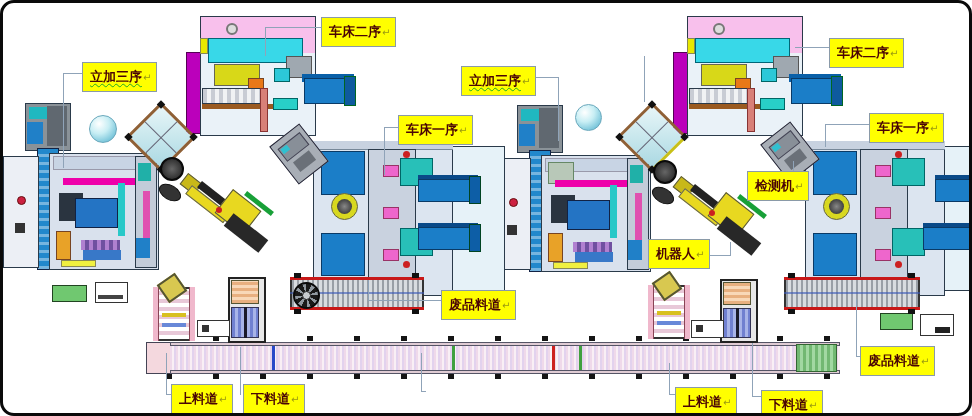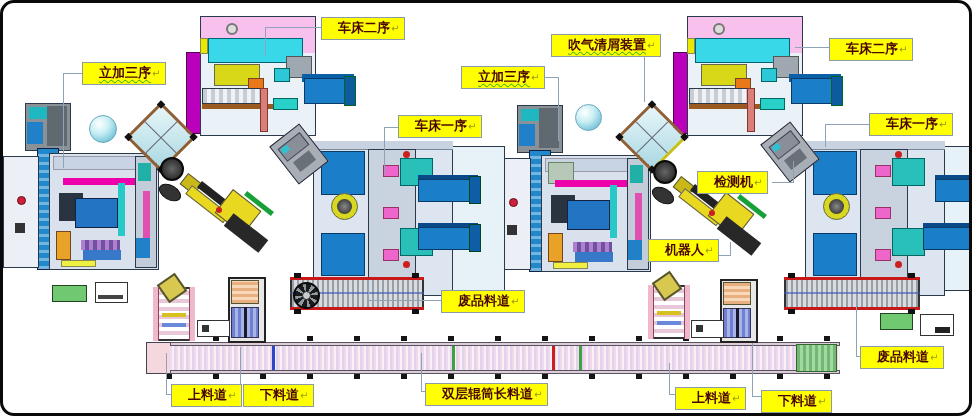--- a/index.html
+++ b/index.html
@@ -1,21 +1,21 @@
 <!DOCTYPE html>
 <html><head>
 <meta charset="utf-8">
 <style>
   html,body{margin:0;padding:0;background:#fff;font-family:"DejaVu Sans",sans-serif;}
   .canvas{position:relative;width:972px;height:416px;box-sizing:border-box;border:3px solid #0a0a0a;border-radius:14px;background:#fff;overflow:hidden;}
   .r{position:absolute;box-sizing:border-box;}
   .bd{border:1px solid #2a3a4a;}
   .m{position:absolute;z-index:1;}
   .lead{position:absolute;background:#8fa3b8;z-index:6;}
-  .tag{position:absolute;background:#ffff00;border:1px solid #8a9aa8;color:#4a0505;font-weight:bold;font-size:13px;line-height:16px;padding:2px 5px 2px 16px;white-space:nowrap;z-index:10;}
+  .tag{position:absolute;background:#ffff00;border:1px solid #8a9aa8;color:#4a0505;font-weight:bold;font-size:13px;line-height:23px;padding:2px 5px 2px 7px;white-space:nowrap;z-index:10;}
   .tag .ret{color:#9a9a10;font-size:10px;font-weight:normal;margin-left:1px;}
   .tag.wavy .txt{text-decoration:underline;text-decoration-style:wavy;text-decoration-color:#22aa22;text-decoration-thickness:1px;text-underline-offset:2px;}
   .circ{border-radius:50%;}
   .rollgray{background:repeating-linear-gradient(90deg,#999fa6 0 2px,#d8dce0 2px 5px);}
   .rollpink{background:repeating-linear-gradient(90deg,#efd9ea 0 2px,#f9eff5 2px 4px,#e2d2ee 4px 6px);}
   .rollorange{background:repeating-linear-gradient(0deg,#e8b080 0 3px,#f8d8b8 3px 6px);}
   .rollindigo{background:repeating-linear-gradient(90deg,#7080d0 0 3px,#a8b4e8 3px 6px);}
   .rollgreen{background:repeating-linear-gradient(90deg,#72b872 0 3px,#a2d8a2 3px 6px);}
   .hatch{background:repeating-linear-gradient(90deg,#b080d0 0 4px,#7050a0 4px 8px);}
   .slats{background:repeating-linear-gradient(0deg,#fff 0 4px,#e8c8d8 4px 8px);}
@@ -335,28 +335,26 @@
   <div class="lead" style="left:237px;top:344px;width:1px;height:48px;"></div>
   <div class="lead" style="left:418px;top:350px;width:1px;height:38px;"></div>
   <div class="lead" style="left:418px;top:388px;width:5px;height:1px;"></div>
   <div class="lead" style="left:666px;top:360px;width:1px;height:32px;"></div>
   <div class="lead" style="left:666px;top:391px;width:7px;height:1px;"></div>
   <div class="lead" style="left:749px;top:340px;width:1px;height:54px;"></div>
   <div class="lead" style="left:749px;top:393px;width:9px;height:1px;"></div>
 
   <div class="tag" style="left:318px;top:14px;"><span class="txt">车床二序</span><span class="ret">↵</span></div>
   <div class="tag wavy" style="left:79px;top:59px;"><span class="txt">立加三序</span><span class="ret">↵</span></div>
-  <div class="tag wavy" style="left:548px;top:31px;"><span class="txt">吹气清屑装置</span><span class="ret">↵</span></div>
   <div class="tag" style="left:826px;top:35px;"><span class="txt">车床二序</span><span class="ret">↵</span></div>
   <div class="tag wavy" style="left:458px;top:63px;"><span class="txt">立加三序</span><span class="ret">↵</span></div>
   <div class="tag" style="left:395px;top:112px;"><span class="txt">车床一序</span><span class="ret">↵</span></div>
   <div class="tag" style="left:866px;top:110px;"><span class="txt">车床一序</span><span class="ret">↵</span></div>
-  <div class="tag" style="left:694px;top:168px;"><span class="txt">检测机</span><span class="ret">↵</span></div>
+  <div class="tag" style="left:744px;top:168px;"><span class="txt">检测机</span><span class="ret">↵</span></div>
   <div class="tag" style="left:645px;top:236px;"><span class="txt">机器人</span><span class="ret">↵</span></div>
   <div class="tag" style="left:438px;top:287px;"><span class="txt">废品料道</span><span class="ret">↵</span></div>
   <div class="tag" style="left:857px;top:343px;"><span class="txt">废品料道</span><span class="ret">↵</span></div>
   <div class="tag" style="left:168px;top:381px;"><span class="txt">上料道</span><span class="ret">↵</span></div>
   <div class="tag" style="left:240px;top:381px;"><span class="txt">下料道</span><span class="ret">↵</span></div>
-  <div class="tag" style="left:422px;top:380px;"><span class="txt">双层辊筒长料道</span><span class="ret">↵</span></div>
   <div class="tag" style="left:672px;top:384px;"><span class="txt">上料道</span><span class="ret">↵</span></div>
   <div class="tag" style="left:758px;top:387px;"><span class="txt">下料道</span><span class="ret">↵</span></div>
 
 </div>
 
 </body></html>

